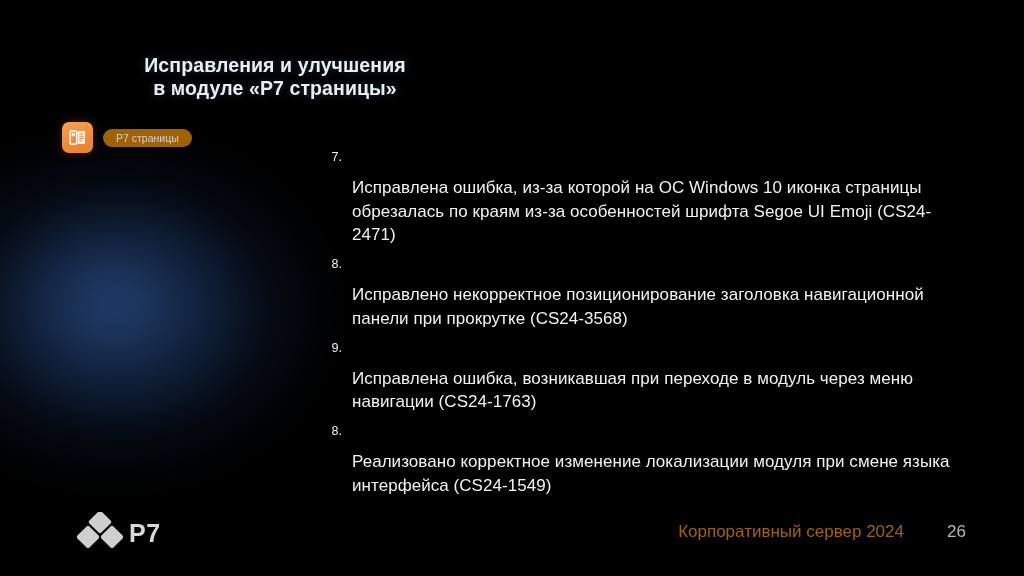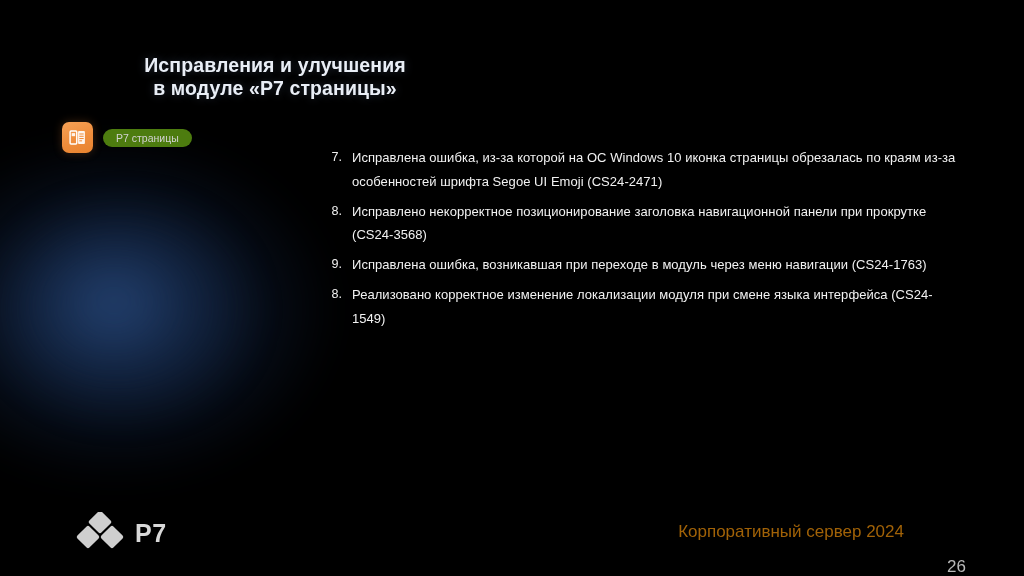--- a/index.html
+++ b/index.html
@@ -82,21 +82,21 @@
     align-items: center;
     justify-content: center;
     box-shadow: 0 0 10px rgba(240,140,60,0.25);
     flex: none;
   }
   .mod-icon svg { display: block; }
   .chip-pill {
     height: 18px;
     padding: 0 13px;
     border-radius: 10px;
-    background: #4d7c0f;
+    background: #a16207;
     color: #d2d2d2;
     font-size: 10.5px;
     line-height: 19px;
     white-space: nowrap;
   }
 
   
   .list {
     position: absolute;
     left: 313px;
@@ -112,34 +112,35 @@
     width: 29px;
     flex: none;
     text-align: right;
     padding-right: 10px;
     font-size: 12.6px;
     line-height: 23.5px;
     color: #f0f0f0;
   }
   .item-text {
     flex: 1;
-    font-size: 13px;
+    font-size: 17px;
     line-height: 23.5px;
     color: #f2f2f2;
     letter-spacing: 0.05px;
+    margin-top: 30px;
   }
 
   
   .logo {
     position: absolute;
     left: 74px;
     top: 512px;
     display: flex;
     align-items: center;
-    gap: 9px;
+    gap: 3px;
   }
   .logo-mark { display: block; }
   .logo-text {
     font-size: 25px;
     font-weight: 700;
     color: #d8d8d8;
     letter-spacing: 0.5px;
     line-height: 1;
   }
   .footer-title {
@@ -149,21 +150,20 @@
     font-size: 17px;
     color: #a16207;
     white-space: nowrap;
   }
   .page-num {
     position: absolute;
     right: 58px;
     top: 522px;
     font-size: 17px;
     color: #b9b9b9;
-    margin-top: 35px;
   }
 </style>
 </head>
 <body>
 
 <div class="slide">
 
   <div class="glow"></div>
   <div class="glow2"></div>
 

